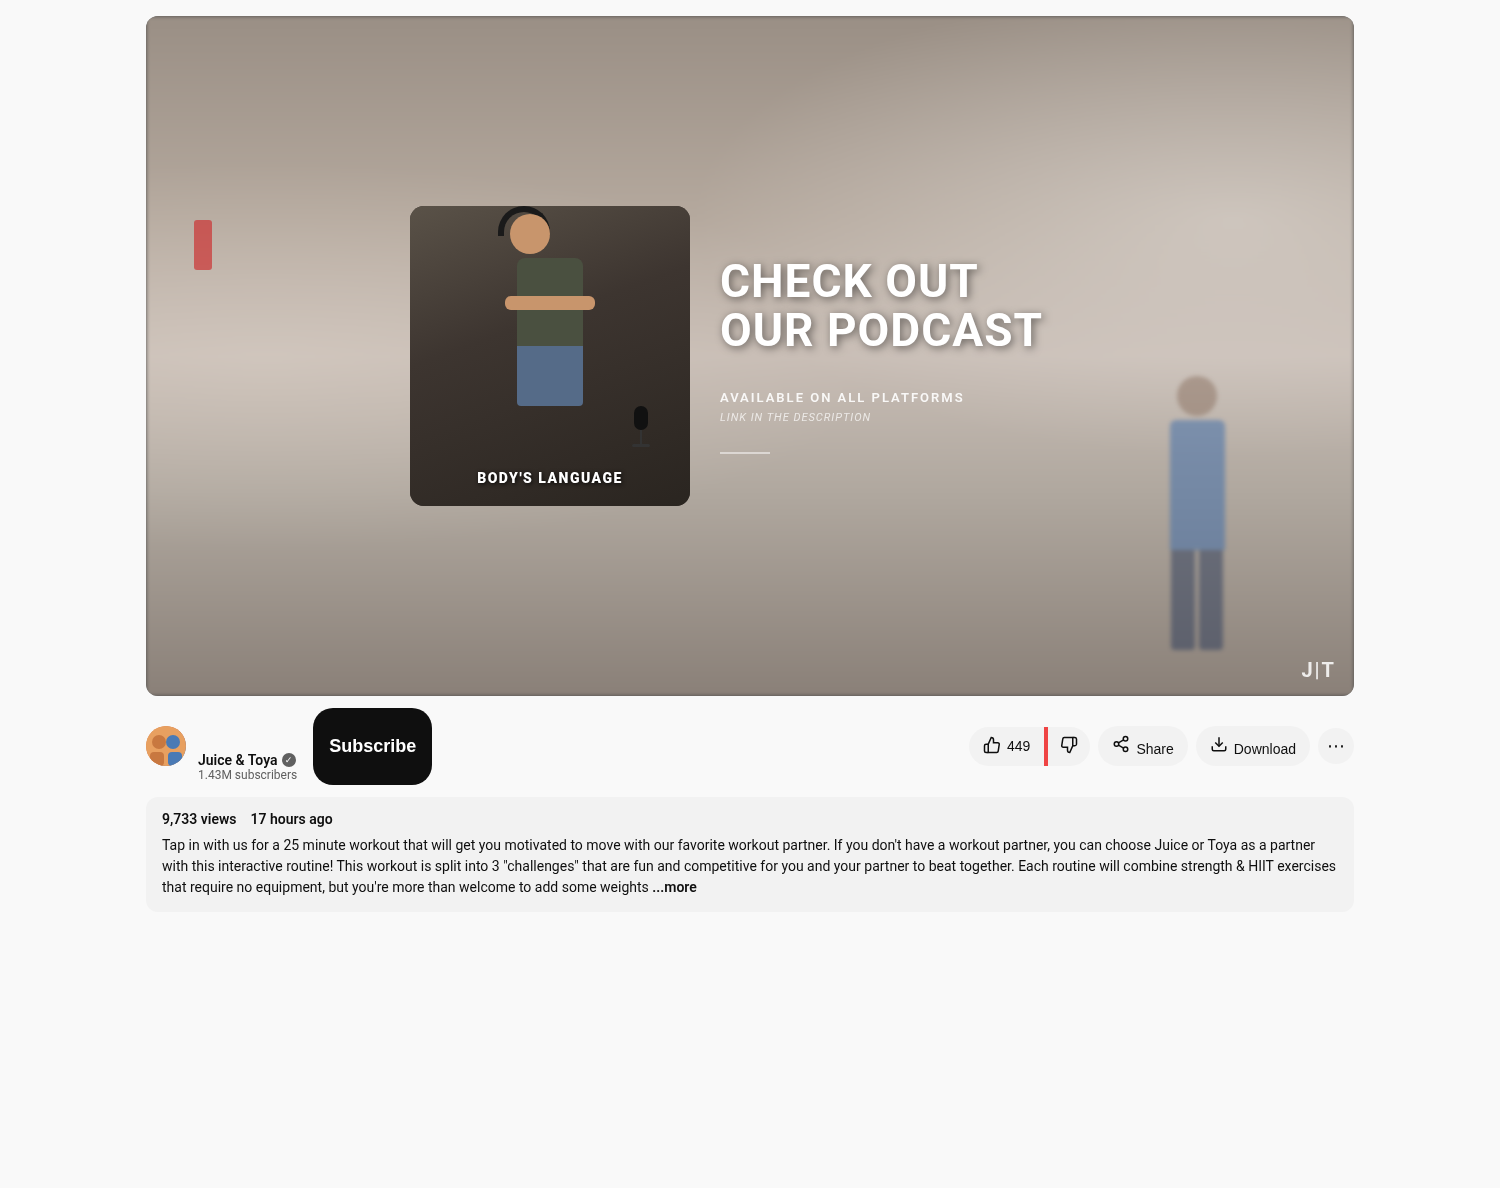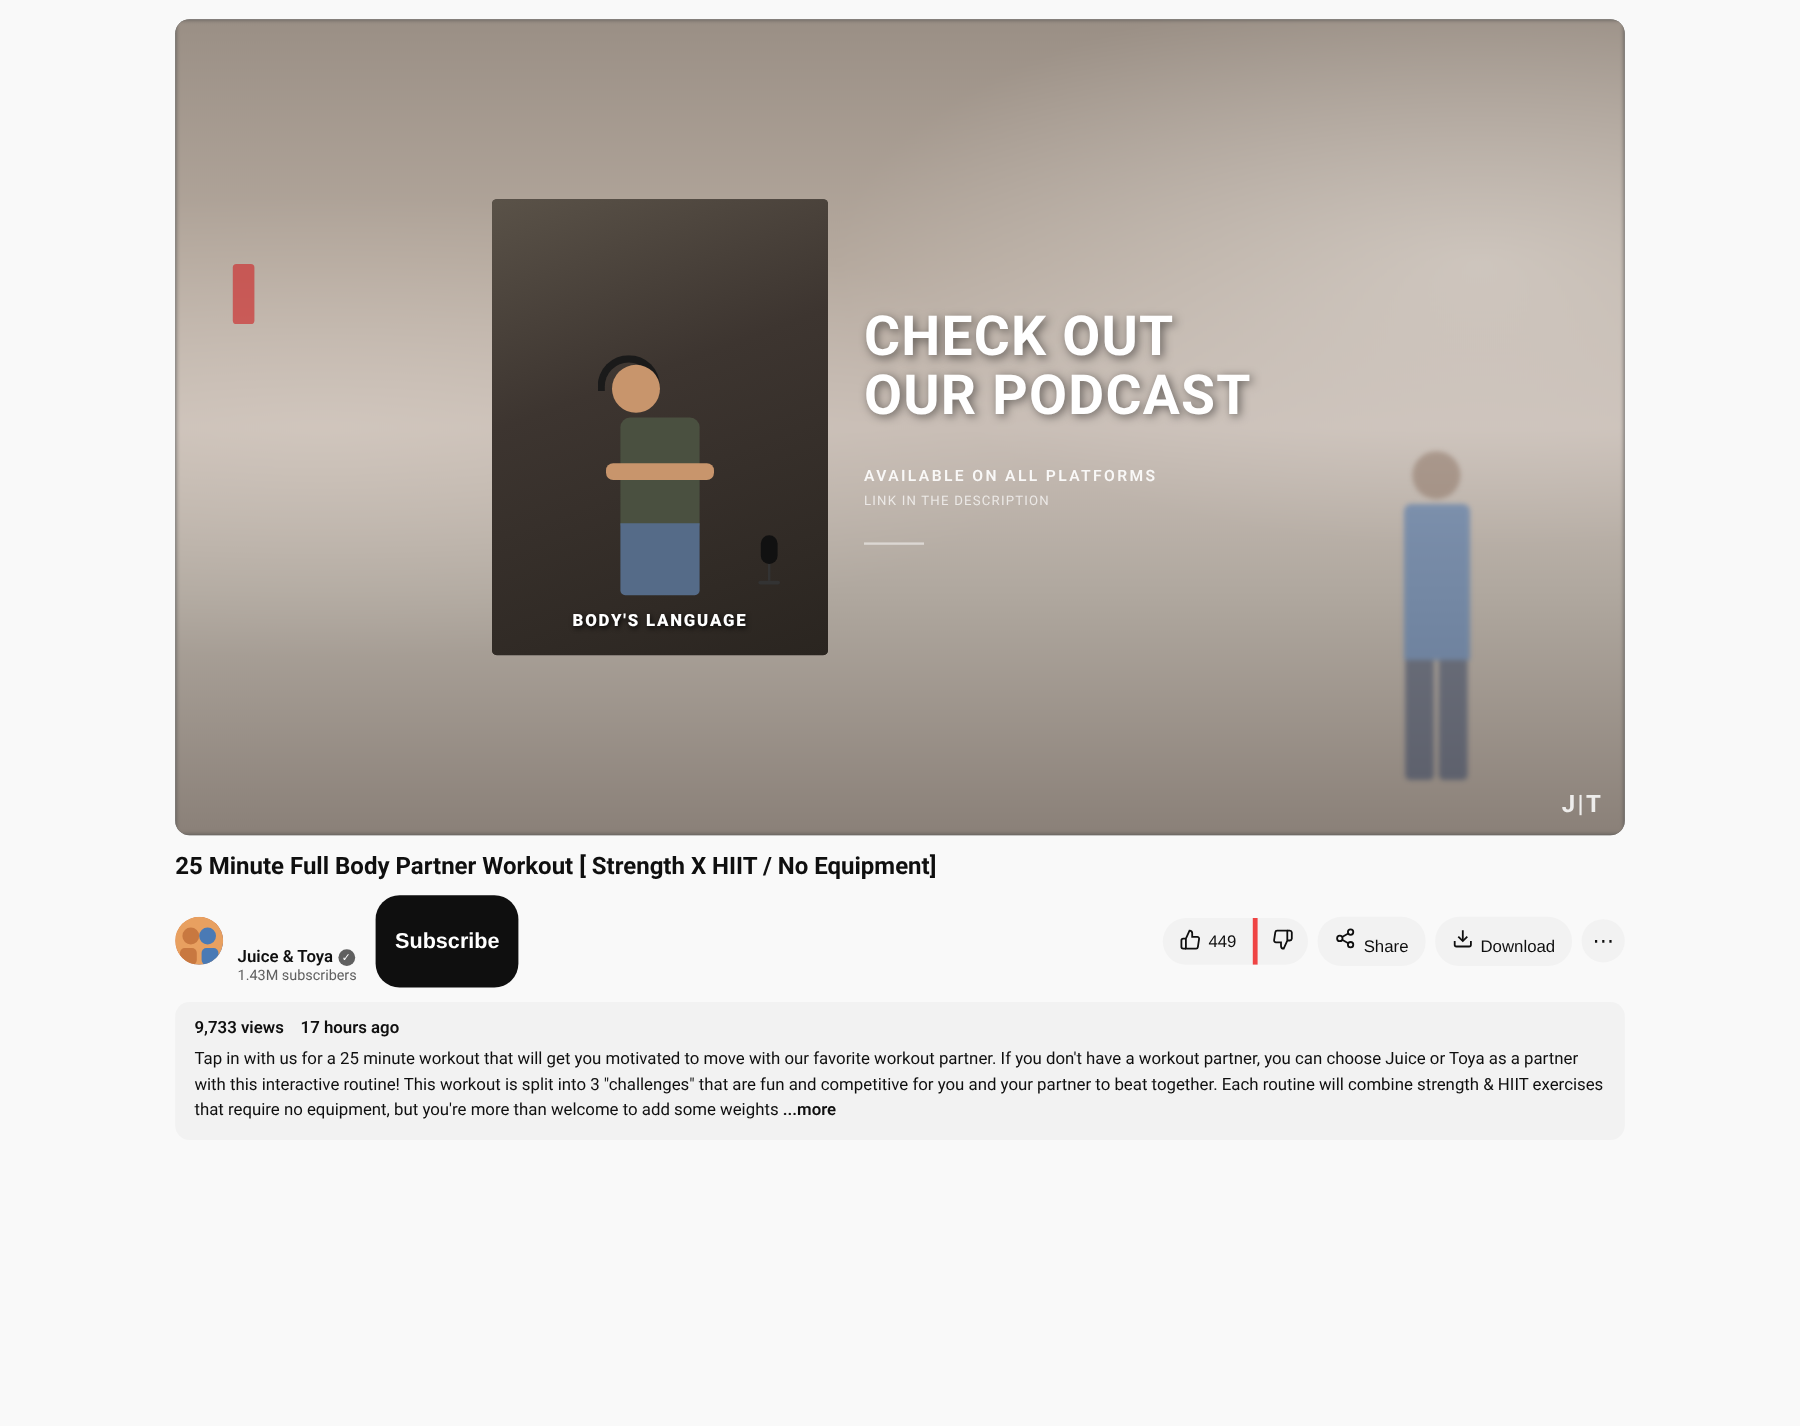--- a/index.html
+++ b/index.html
@@ -54,30 +54,29 @@
     .podcast-card {
       display: flex;
       flex-direction: row;
       align-items: center;
       width: 75%;
       max-width: 680px;
     }
 
     .podcast-image {
       width: 280px;
-      height: 380px;
+      height: 300px;
       background: #3a3530;
-      border-radius: 4px;
+      border-radius: 14px;
       flex-shrink: 0;
       position: relative;
       overflow: hidden;
       display: flex;
       flex-direction: column;
       align-items: center;
-      justify-content: flex-end;
       padding-bottom: 20px;
     }
 
     .podcast-image-bg {
       position: absolute;
       inset: 0;
       background: linear-gradient(160deg, #5a5248 0%, #3d3530 40%, #2a2520 100%);
     }
 
     
@@ -175,20 +174,21 @@
       letter-spacing: 2px;
       color: rgba(255,255,255,0.9);
       margin-bottom: 6px;
     }
 
     .podcast-link {
       font-size: 11px;
       letter-spacing: 1px;
       color: rgba(255,255,255,0.7);
       margin-bottom: 28px;
+      font-style: italic;
     }
 
     .podcast-divider {
       width: 50px;
       height: 2px;
       background: rgba(255,255,255,0.5);
     }
 
     
     .bg-person {
@@ -501,21 +501,20 @@
           <div class="podcast-divider"></div>
         </div>
       </div>
     </div>
 
     <div class="watermark">J|T</div>
   </div>
 
   <div class="video-info">
 
-    <h1 class="video-title">25 Minute Full Body Partner Workout [ Strength X HIIT / No Equipment]</h1>
 
     <div class="channel-row">
 
       <div class="channel-avatar">
         <div class="avatar-img">
 
           <svg width="40" height="40" viewBox="0 0 40 40">
             <rect width="40" height="40" rx="20" fill="#e8a060"></rect>
             <circle cx="13" cy="16" r="7" fill="#c87840"></circle>
             <circle cx="27" cy="16" r="7" fill="#4a7ab5"></circle>

